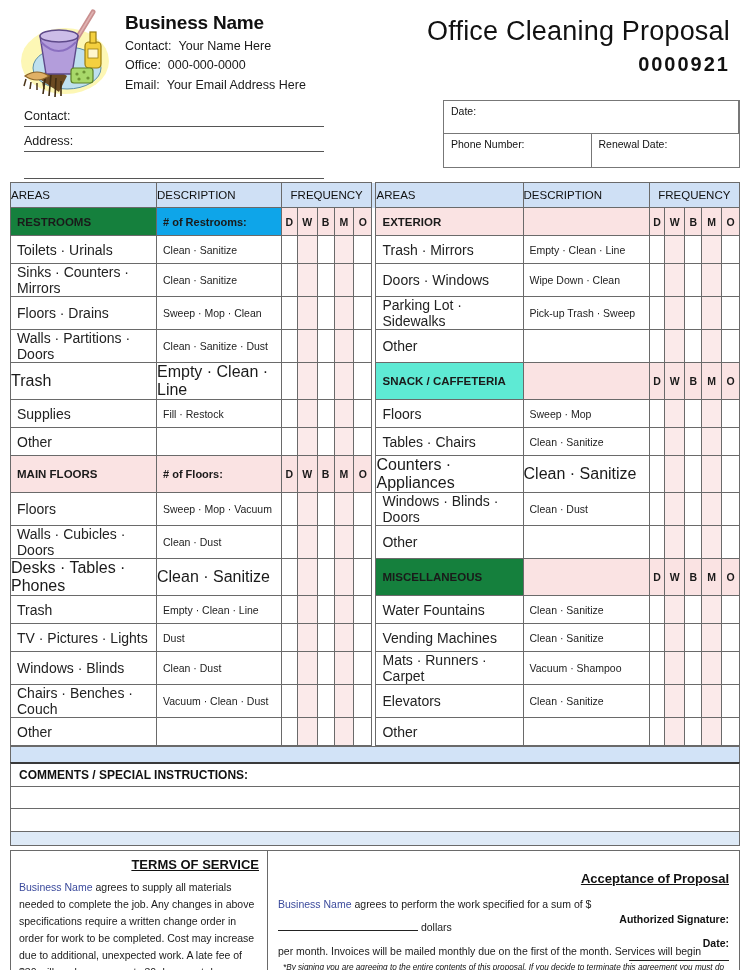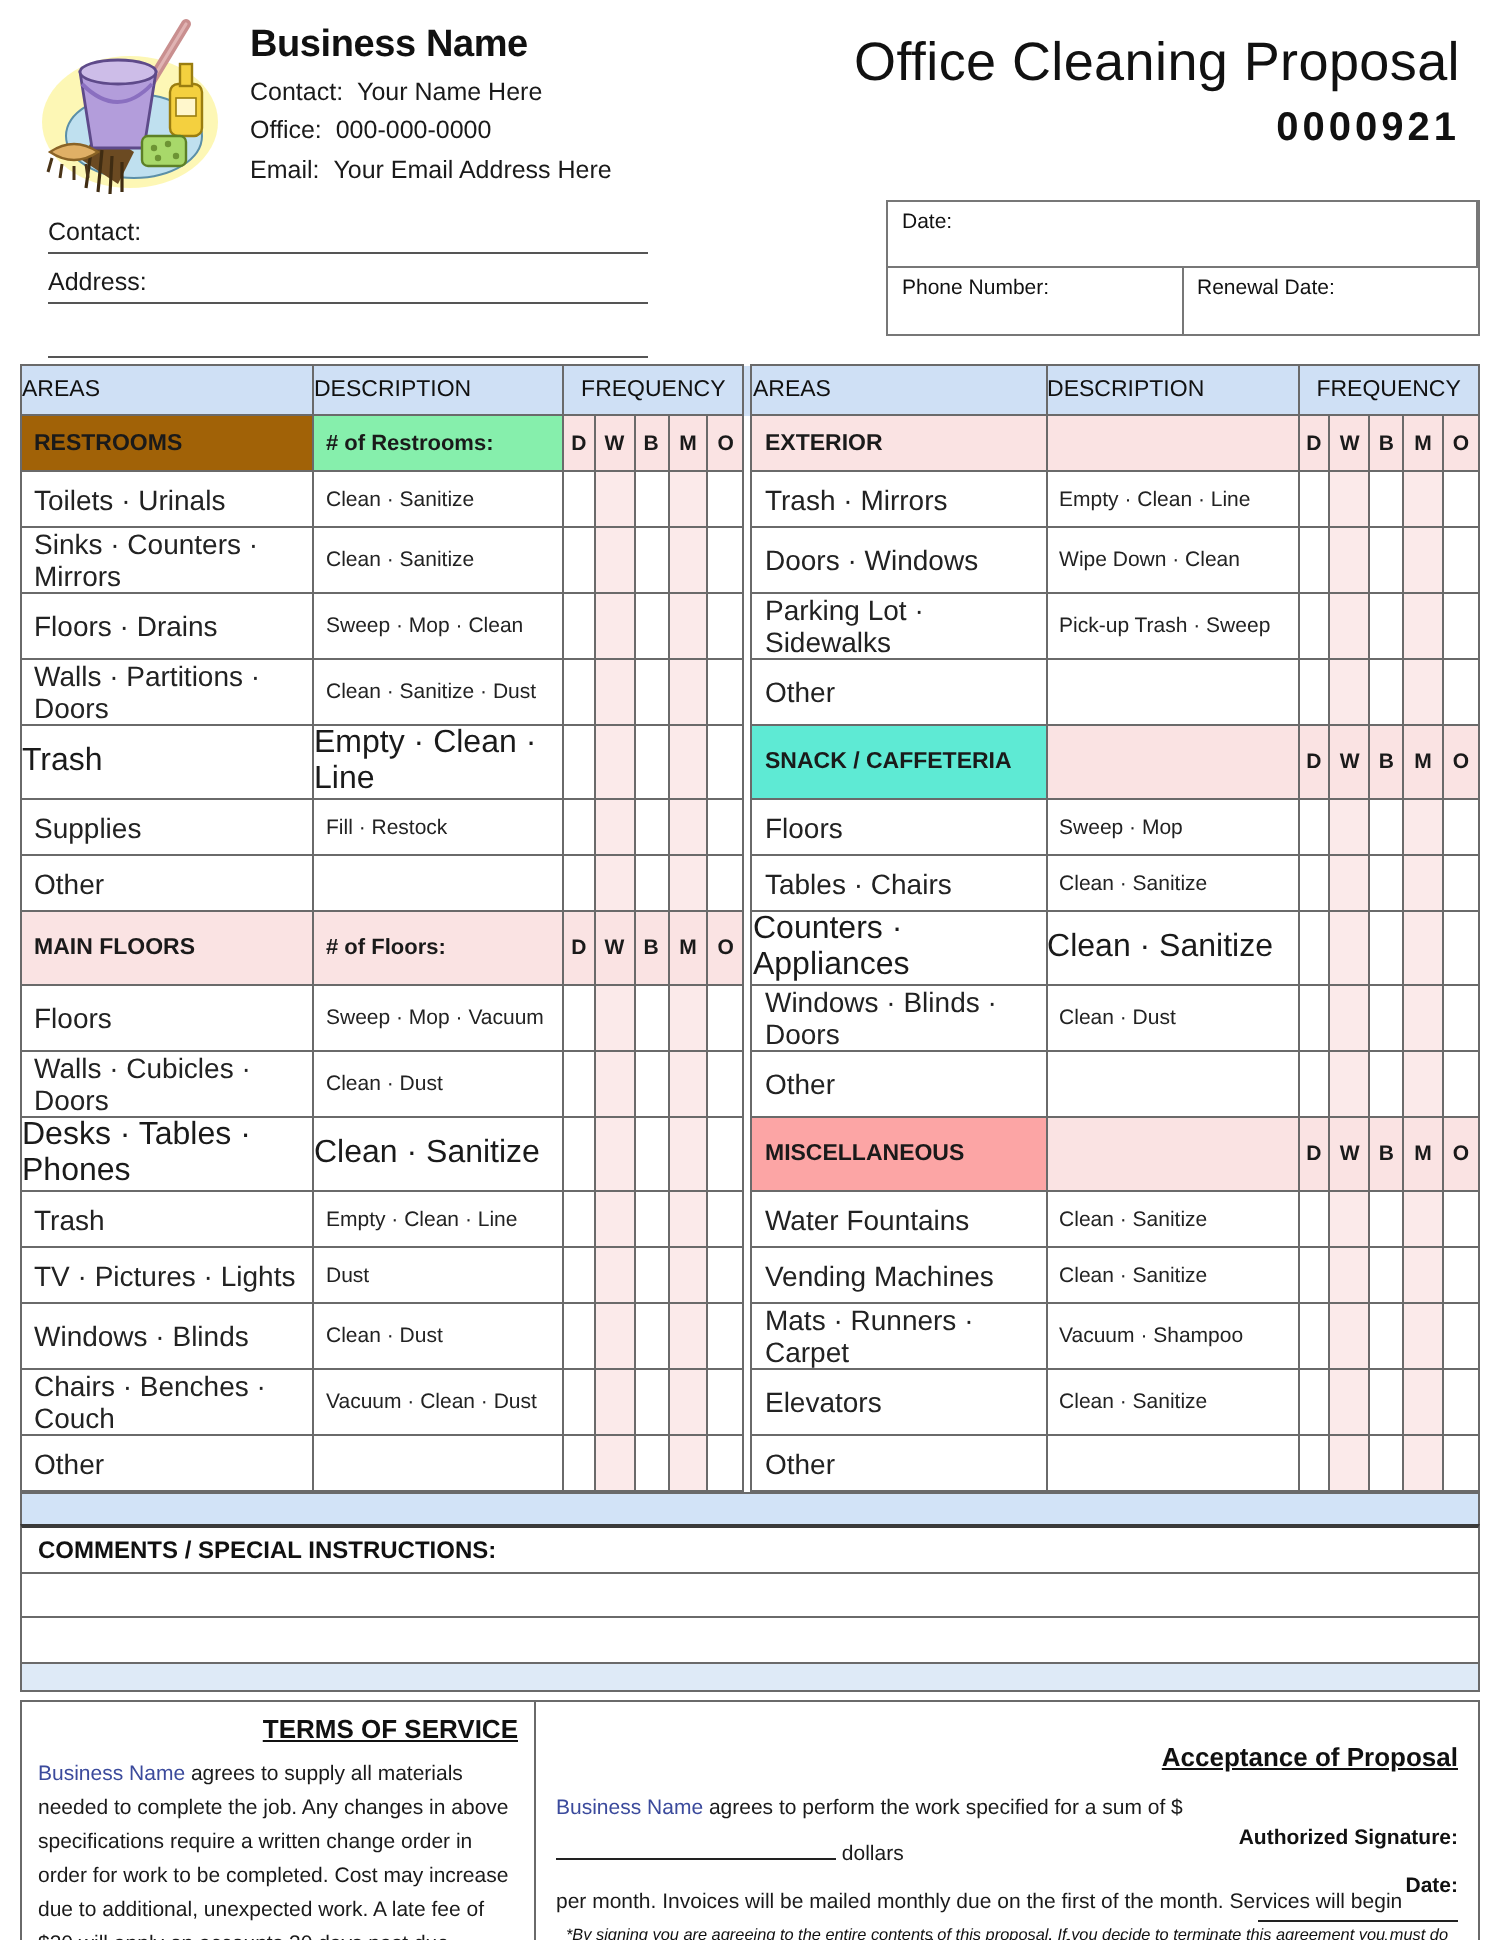--- a/index.html
+++ b/index.html
@@ -191,22 +191,22 @@
         <tr class="hdr">
           <td>AREAS</td>
           <td>DESCRIPTION</td>
           <td class="freq" colspan="5">FREQUENCY</td>
           <td class="gutter"></td>
           <td>AREAS</td>
           <td>DESCRIPTION</td>
           <td class="freq" colspan="5">FREQUENCY</td>
         </tr>
         <tr class="">
-          <td class="area" style="background:#a16207;font-size:11.5px;font-weight:bold;padding-left:6px;height:28px">RESTROOMS</td>
-          <td class="desc" style="background:#86efac;font-size:11px;font-weight:bold;padding-left:6px"># of Restrooms:</td>
+          <td class="area" style="background:#15803d;font-size:11.5px;font-weight:bold;padding-left:6px;height:28px">RESTROOMS</td>
+          <td class="desc" style="background:#0ea5e9;font-size:11px;font-weight:bold;padding-left:6px"># of Restrooms:</td>
           <td style="background:#fae3e3;text-align:center;font-size:10.5px;font-weight:bold">D</td>
           <td style="background:#fae3e3;text-align:center;font-size:10.5px;font-weight:bold">W</td>
           <td style="background:#fae3e3;text-align:center;font-size:10.5px;font-weight:bold">B</td>
           <td style="background:#fae3e3;text-align:center;font-size:10.5px;font-weight:bold">M</td>
           <td style="background:#fae3e3;text-align:center;font-size:10.5px;font-weight:bold">O</td>
           <td class="gutter"></td>
           <td class="area" style="background:#fae3e3;font-size:11.5px;font-weight:bold;padding-left:6px;height:28px">EXTERIOR</td>
           <td class="desc" style="background:#fae3e3;font-size:11px;font-weight:bold;padding-left:6px"></td>
           <td style="background:#fae3e3;text-align:center;font-size:10.5px;font-weight:bold">D</td>
           <td style="background:#fae3e3;text-align:center;font-size:10.5px;font-weight:bold">W</td>
@@ -386,21 +386,21 @@
         </tr>
         <tr class="">
           <td class="area">Desks · Tables · Phones</td>
           <td class="desc">Clean · Sanitize</td>
           <td class="fcell"></td>
           <td class="fcell shade"></td>
           <td class="fcell"></td>
           <td class="fcell shade"></td>
           <td class="fcell"></td>
           <td class="gutter"></td>
-          <td class="area" style="background:#fca5a5;font-size:11.5px;font-weight:bold;padding-left:6px;height:28px">MISCELLANEOUS</td>
+          <td class="area" style="background:#15803d;font-size:11.5px;font-weight:bold;padding-left:6px;height:28px">MISCELLANEOUS</td>
           <td class="desc" style="background:#fae3e3;font-size:11px;font-weight:bold;padding-left:6px"></td>
           <td style="background:#fae3e3;text-align:center;font-size:10.5px;font-weight:bold">D</td>
           <td style="background:#fae3e3;text-align:center;font-size:10.5px;font-weight:bold">W</td>
           <td style="background:#fae3e3;text-align:center;font-size:10.5px;font-weight:bold">B</td>
           <td style="background:#fae3e3;text-align:center;font-size:10.5px;font-weight:bold">M</td>
           <td style="background:#fae3e3;text-align:center;font-size:10.5px;font-weight:bold">O</td>
         </tr>
         <tr class="item">
           <td class="area">Trash</td>
           <td class="desc">Empty · Clean · Line</td>

